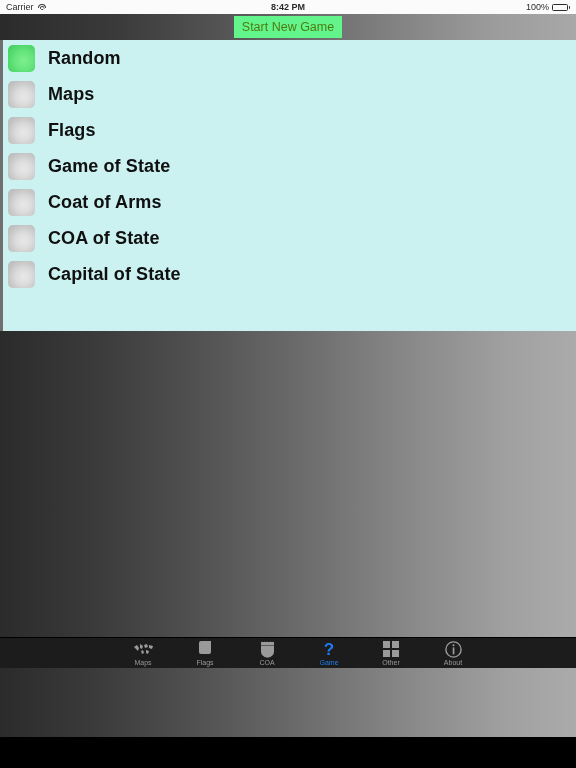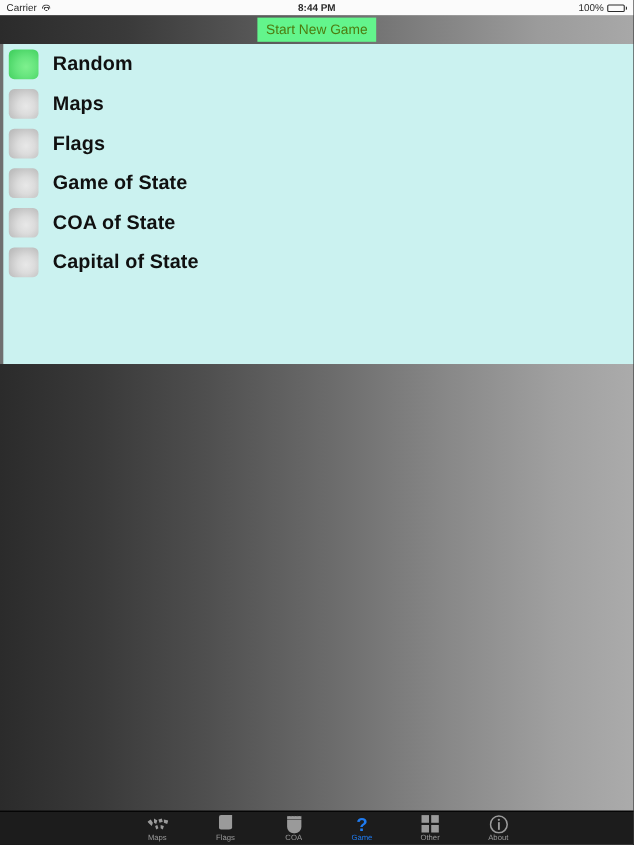--- a/index.html
+++ b/index.html
@@ -4,21 +4,21 @@
 <style>
   * { margin:0; padding:0; box-sizing:border-box; }
   html, body {
     width:576px; height:768px;
     font-family:"Liberation Sans", sans-serif;
     overflow:hidden;
     background:#000;
   }
   #screen {
     position:relative;
-    width:576px; height:768px;
+    width:576px; height:668px;
     background:linear-gradient(to right, #2b2b2b 0%, #3b3b3b 18%, #5d5d5d 42%, #7d7d7d 62%, #9a9a9a 82%, #a9a9a9 100%);
   }
 
   
   #status-bar {
     position:absolute; top:0; left:0; width:576px; height:14px;
     background:#fbfbfb;
     display:flex; align-items:center;
     font-size:9px; color:#2a2a2a;
     padding:0 6px;
@@ -123,21 +123,21 @@
 
   <div id="status-bar">
     <div id="status-left">
       <span>Carrier</span>
       <span class="wifi-icon">
           <i></i>
           <i></i>
           <i></i>
         </span>
     </div>
-    <div id="status-center">8:44 PM</div>
+    <div id="status-center">8:42 PM</div>
     <div id="status-right">
       <span>100%</span>
       <span class="battery">
         <span class="body"><span class="fill" style="width:100%"></span></span>
         <span class="cap"></span>
       </span>
     </div>
   </div>
 
   <div id="nav-bar">
@@ -156,20 +156,24 @@
       <div class="list-row">
         <div class="row-swatch"></div>
         <div class="row-label">Flags</div>
       </div>
       <div class="list-row">
         <div class="row-swatch"></div>
         <div class="row-label">Game of State</div>
       </div>
       <div class="list-row">
         <div class="row-swatch"></div>
+        <div class="row-label">Coat of Arms</div>
+      </div>
+      <div class="list-row">
+        <div class="row-swatch"></div>
         <div class="row-label">COA of State</div>
       </div>
       <div class="list-row">
         <div class="row-swatch"></div>
         <div class="row-label">Capital of State</div>
       </div>
     </div>
 
   <div id="content-area"></div>
 

